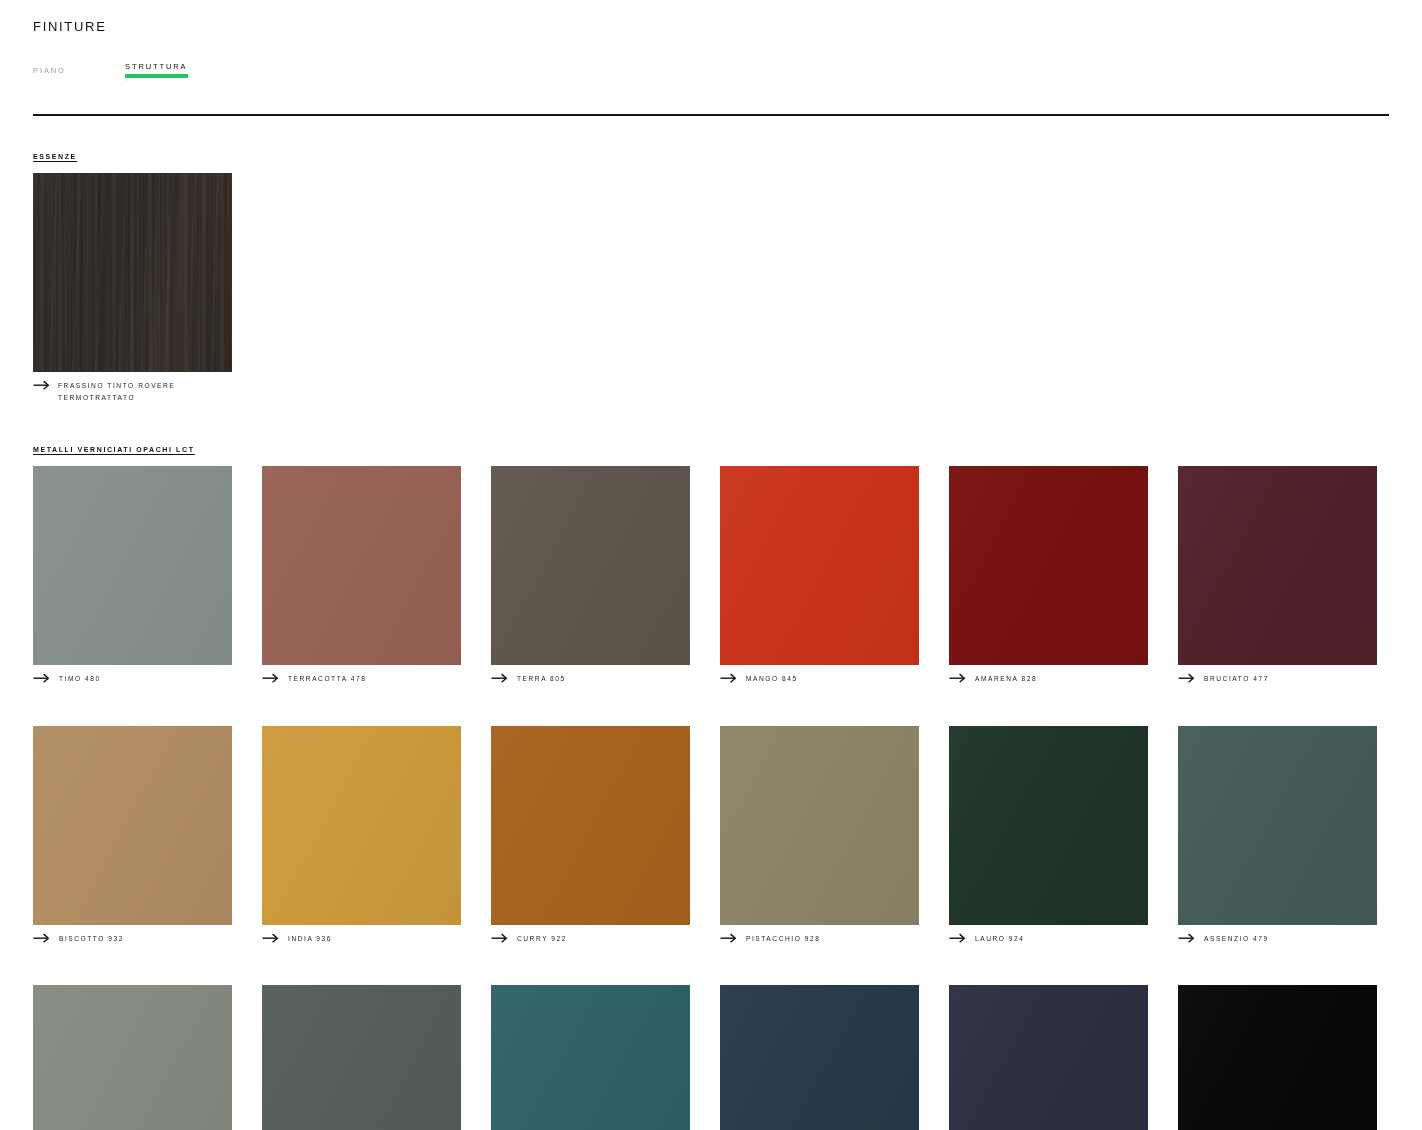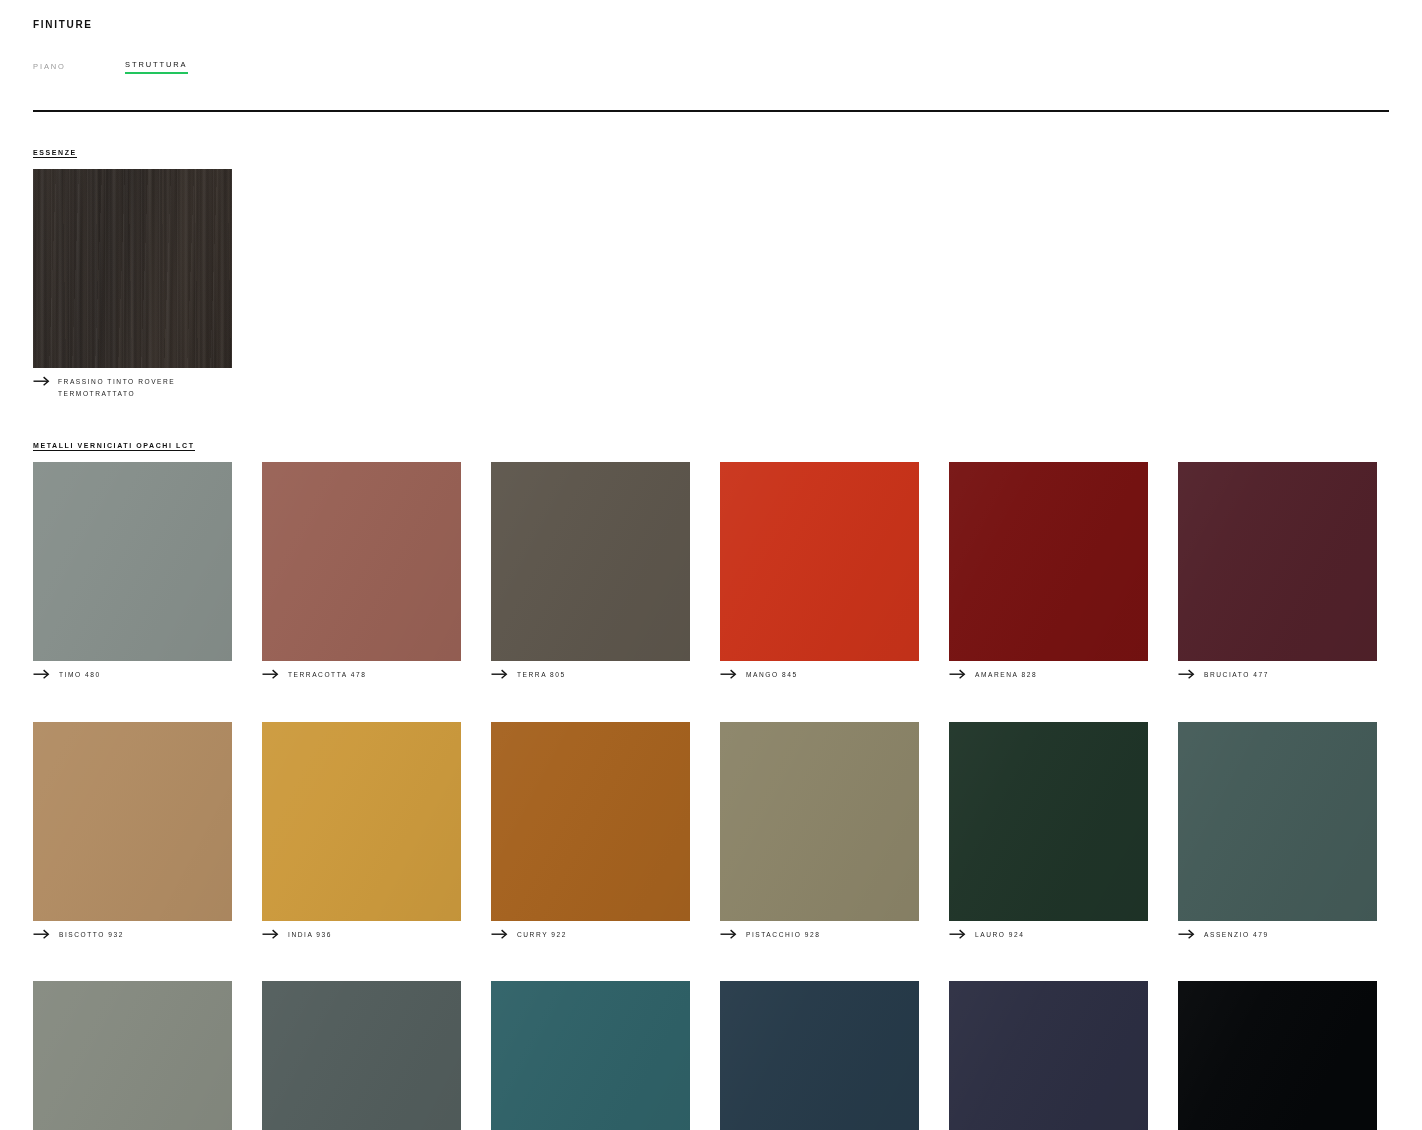--- a/index.html
+++ b/index.html
@@ -18,22 +18,22 @@
     position: relative;
     width: 1422px;
     height: 1130px;
     padding: 0 33px;
   }
 
   
   .title-block { padding-top: 19px; }
 
   .page-title {
-    font-size: 10px;
-    font-weight: bold;
+    font-size: 13px;
+    font-weight: normal;
     letter-spacing: 1.7px;
     color: #111111;
     text-transform: uppercase;
   }
 
   .tabs {
     display: flex;
     align-items: flex-end;
     margin-top: 30px;
     height: 14px;
@@ -44,21 +44,21 @@
     letter-spacing: 1.9px;
     text-transform: uppercase;
     cursor: pointer;
     padding-bottom: 3px;
     white-space: nowrap;
   }
   .tab-piano { color: #9a9a9a; width: 92px; }
   .tab-struttura {
     color: #111111;
     font-weight: 500;
-    border-bottom: 2px solid #22c55e;
+    border-bottom: 4px solid #22c55e;
   }
 
   .rule {
     margin-top: 36px;
     height: 2px;
     background: #111111;
     width: 1356px;
   }
 
   

